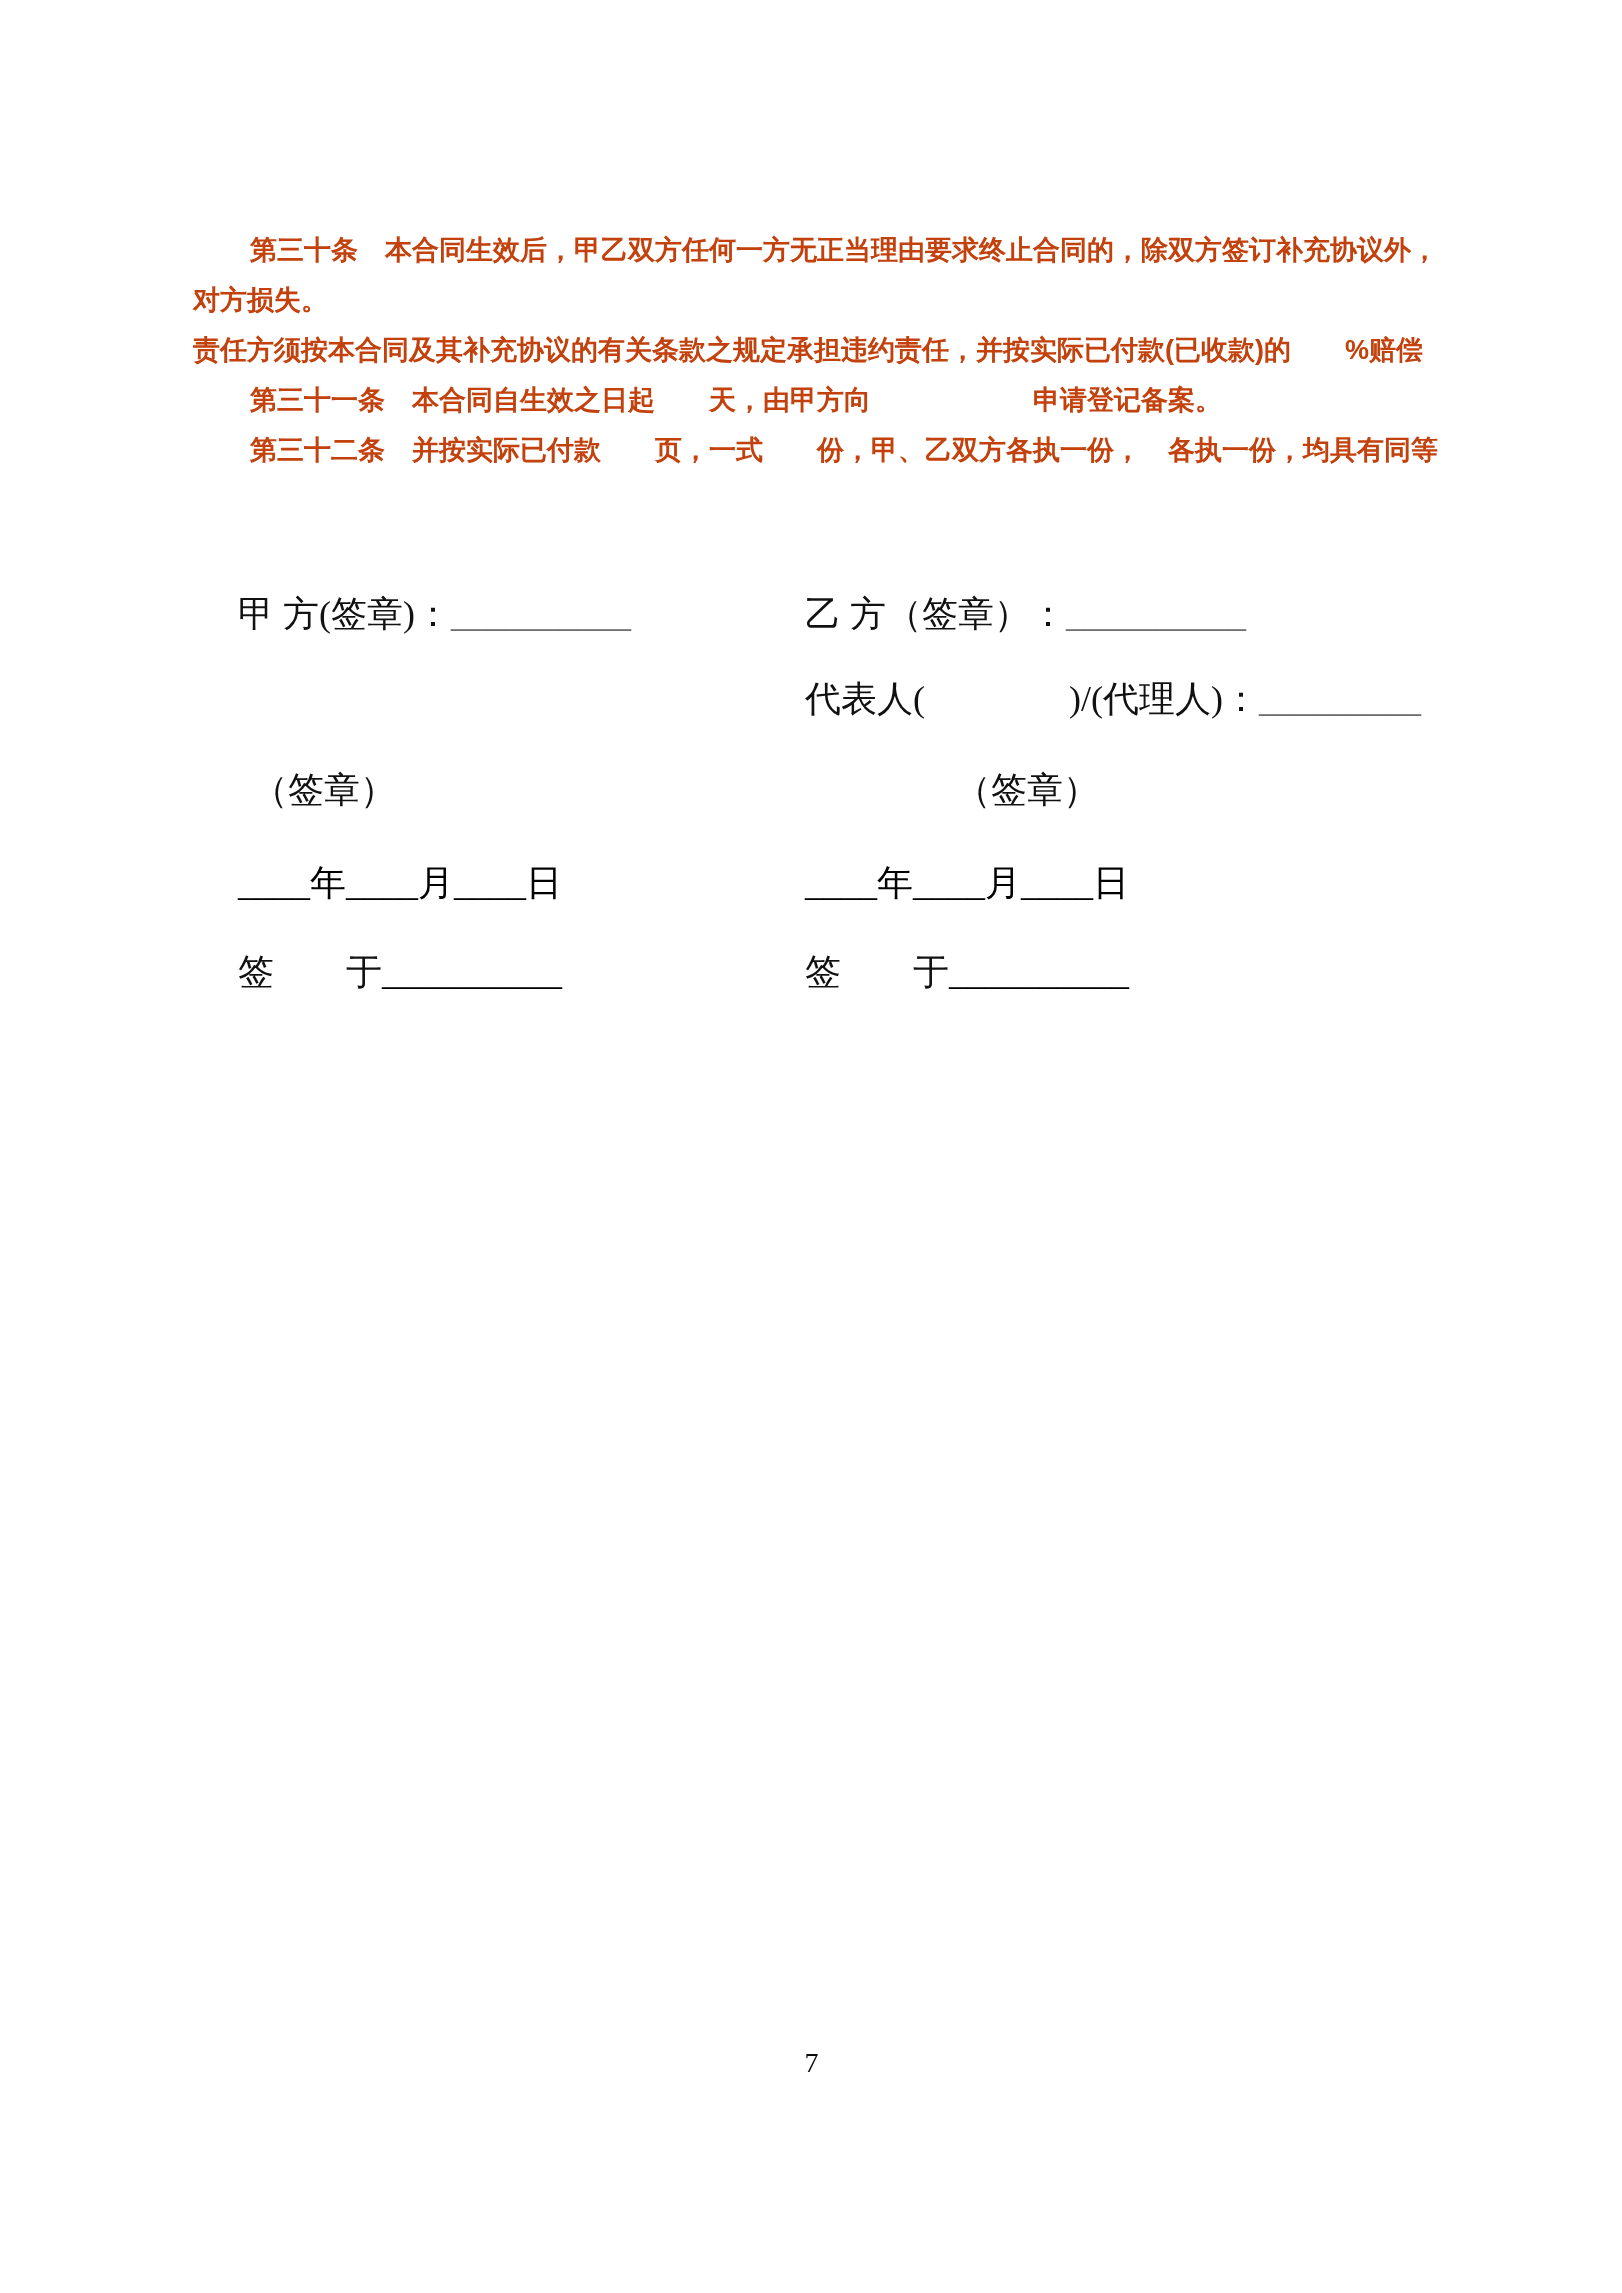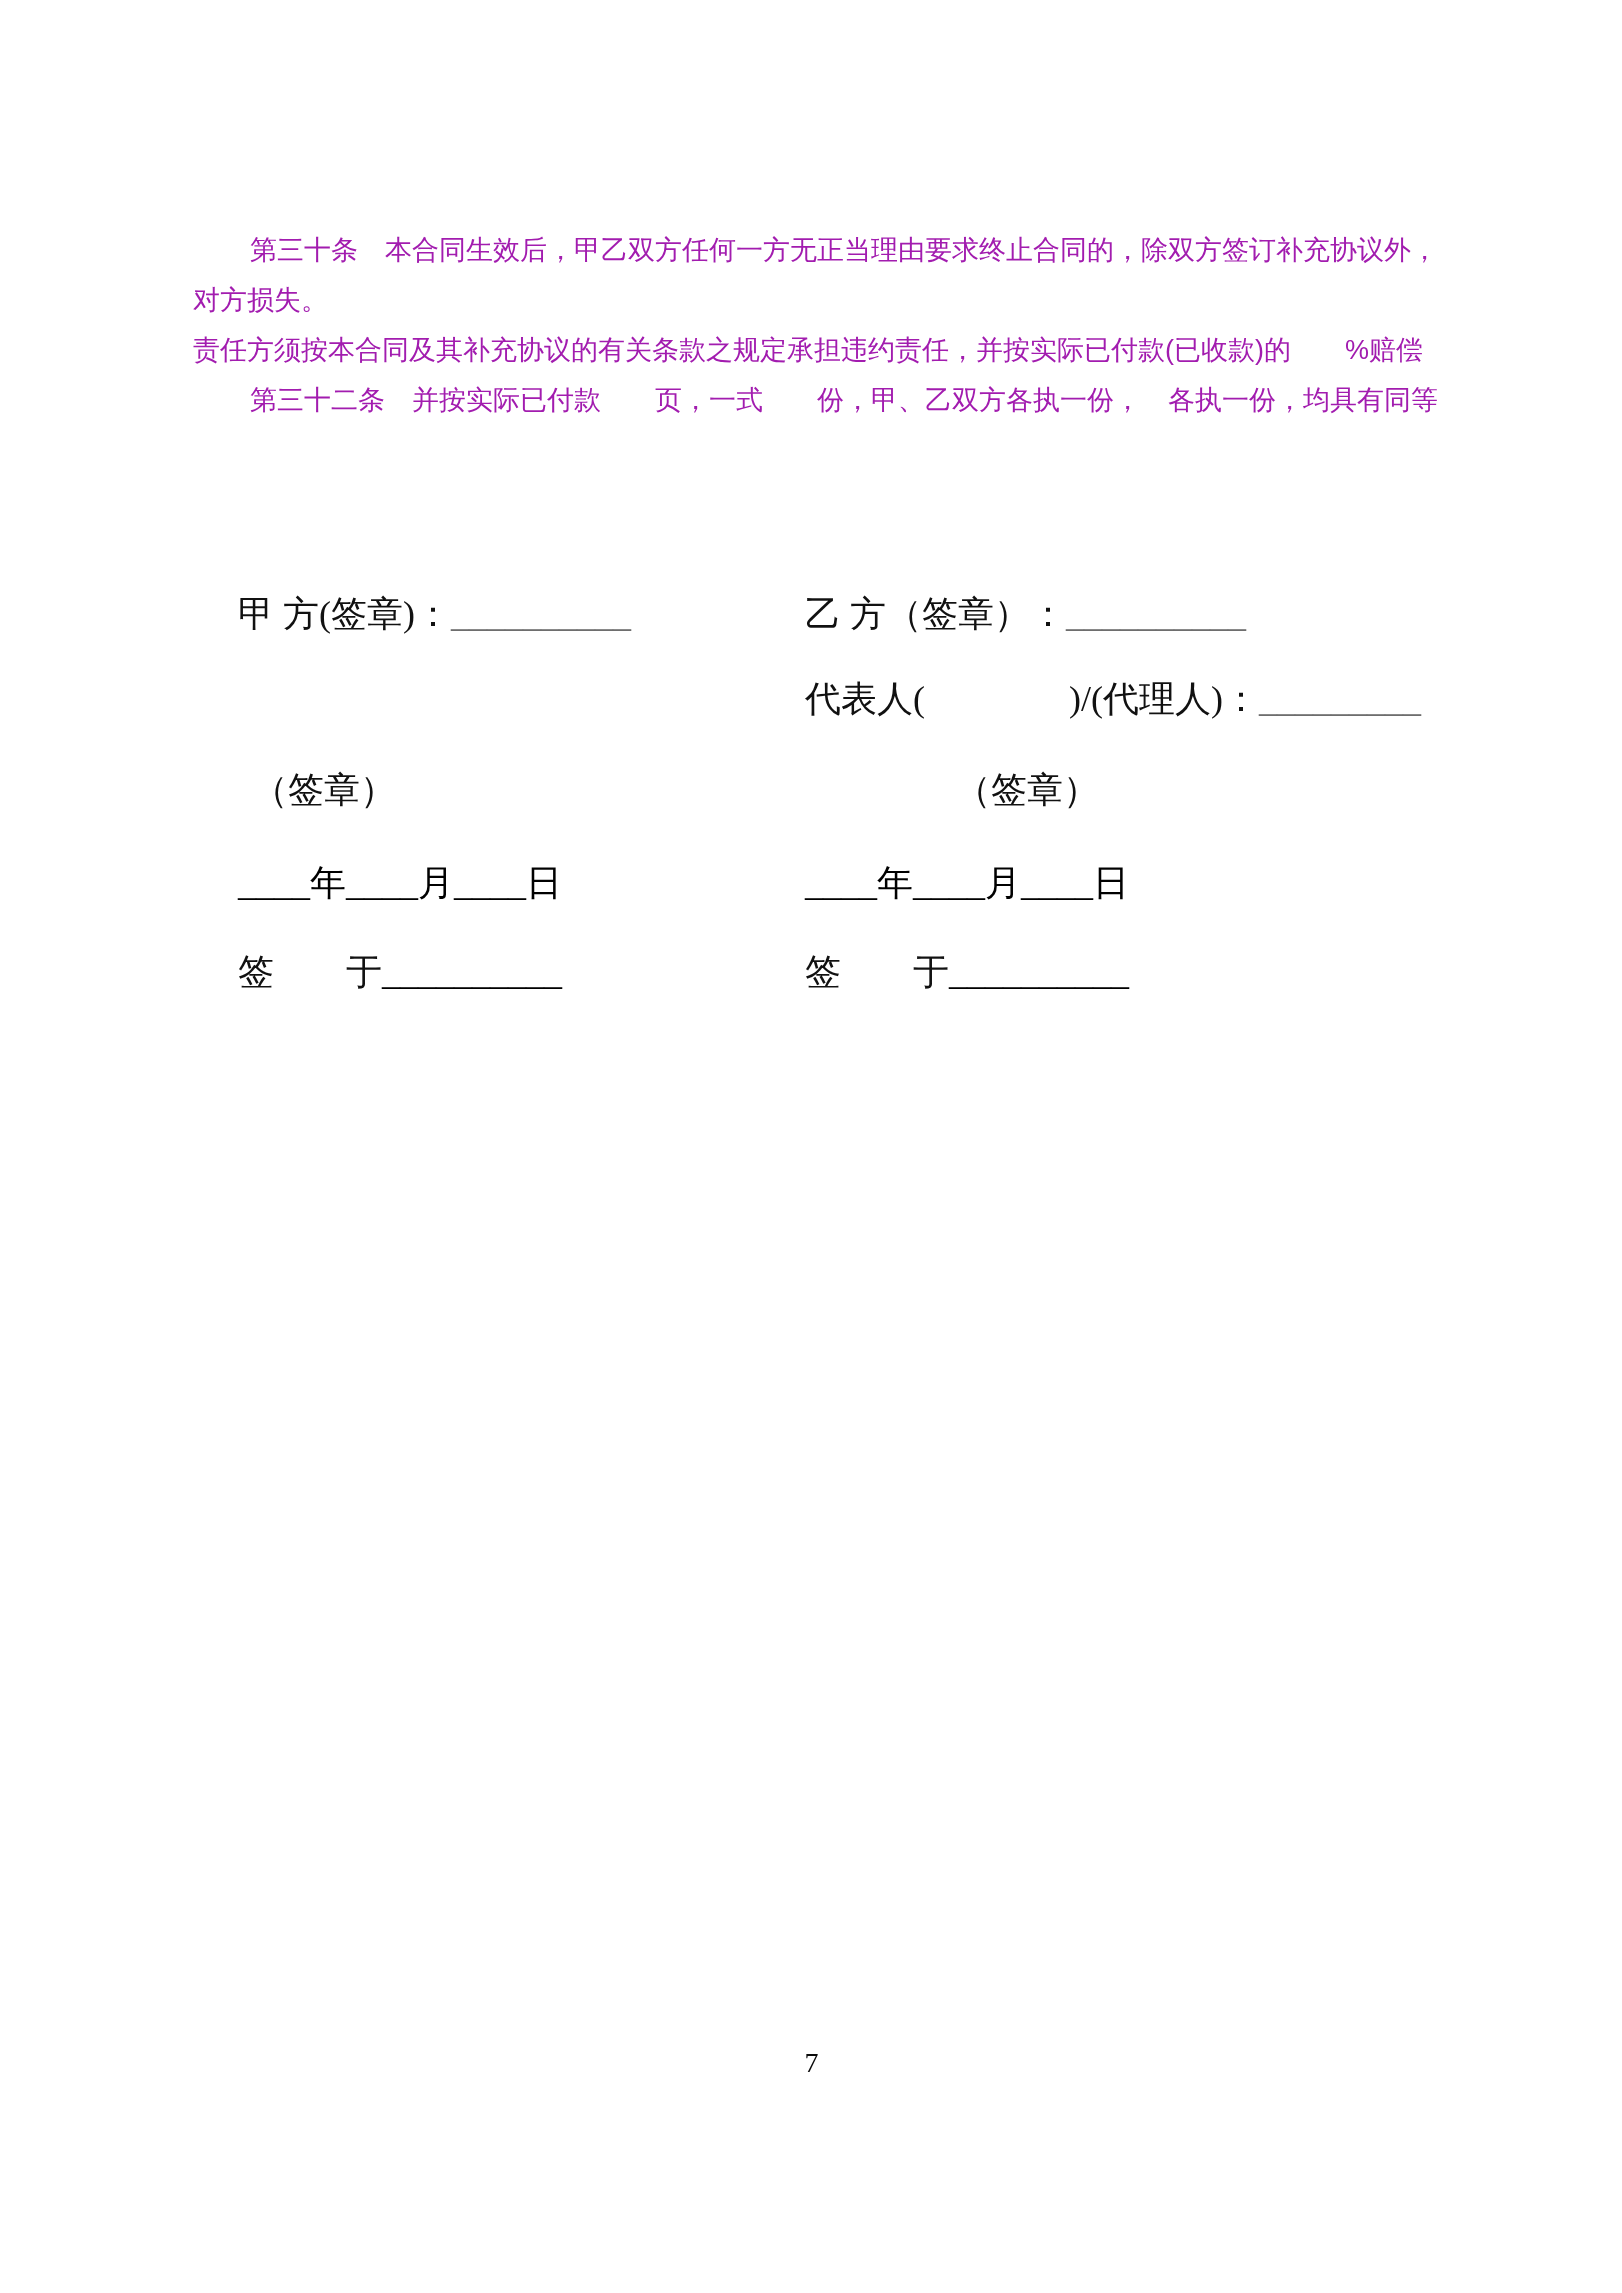--- a/index.html
+++ b/index.html
@@ -16,24 +16,24 @@
     overflow: hidden;
     color: #000;
   }
   
   .articles {
     position: absolute;
     left: 193px;
     top: 225px;
     width: 1246px;
     font-family: "Liberation Sans", "DejaVu Sans", sans-serif;
-    font-weight: 400;
+    font-weight: 700;
     font-size: 27px;
     line-height: 50px;
-    color: #a21caf;
+    color: #c2410c;
   }
   .line {
     white-space: nowrap;
   }
   .indent {
     text-indent: 57px;
   }
   
   .sig {
     position: absolute;
@@ -71,20 +71,21 @@
 </style>
 </head>
 <body>
 
 <div class="page">
 
   <div class="articles">
     <div class="line indent">第三十条　本合同生效后，甲乙双方任何一方无正当理由要求终止合同的，除双方签订补充协议外，</div>
     <div class="line">对方损失。</div>
     <div class="line">责任方须按本合同及其补充协议的有关条款之规定承担违约责任，并按实际已付款(已收款)的　　%赔偿</div>
+    <div class="line indent">第三十一条　本合同自生效之日起　　天，由甲方向　　　　　　申请登记备案。</div>
     <div class="line indent">第三十二条　并按实际已付款　　页，一式　　份，甲、乙双方各执一份，　各执一份，均具有同等</div>
   </div>
 
   <div class="sig col-a row-seal">
     <span>甲 方(签章)：</span><span class="blank">__________</span>
   </div>
   <div class="sig col-b row-seal">
     <span>乙 方（签章）：</span><span class="blank">__________</span>
   </div>
 

